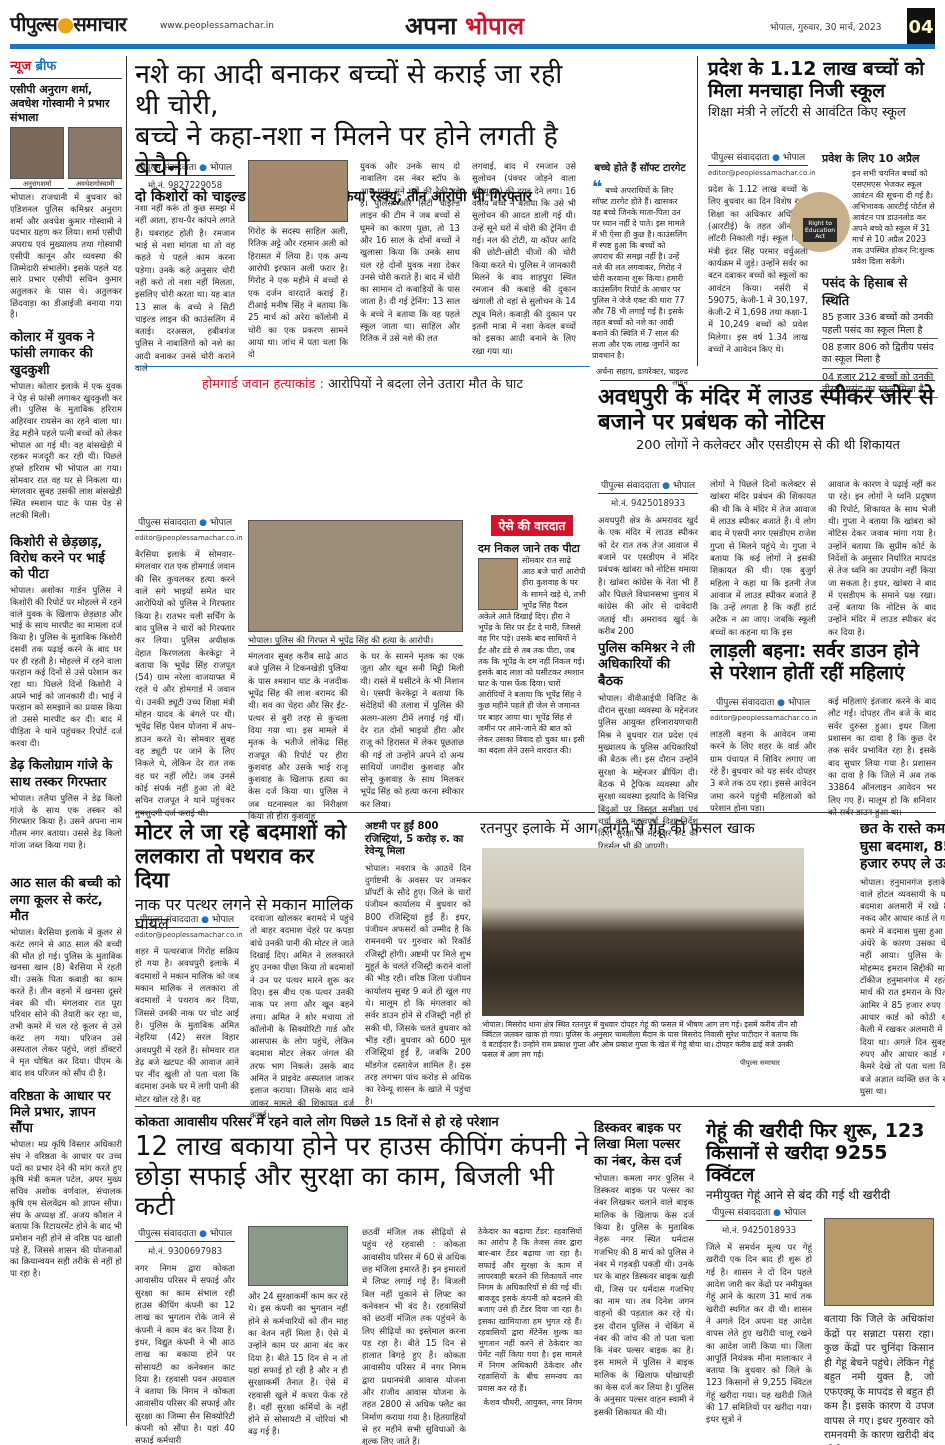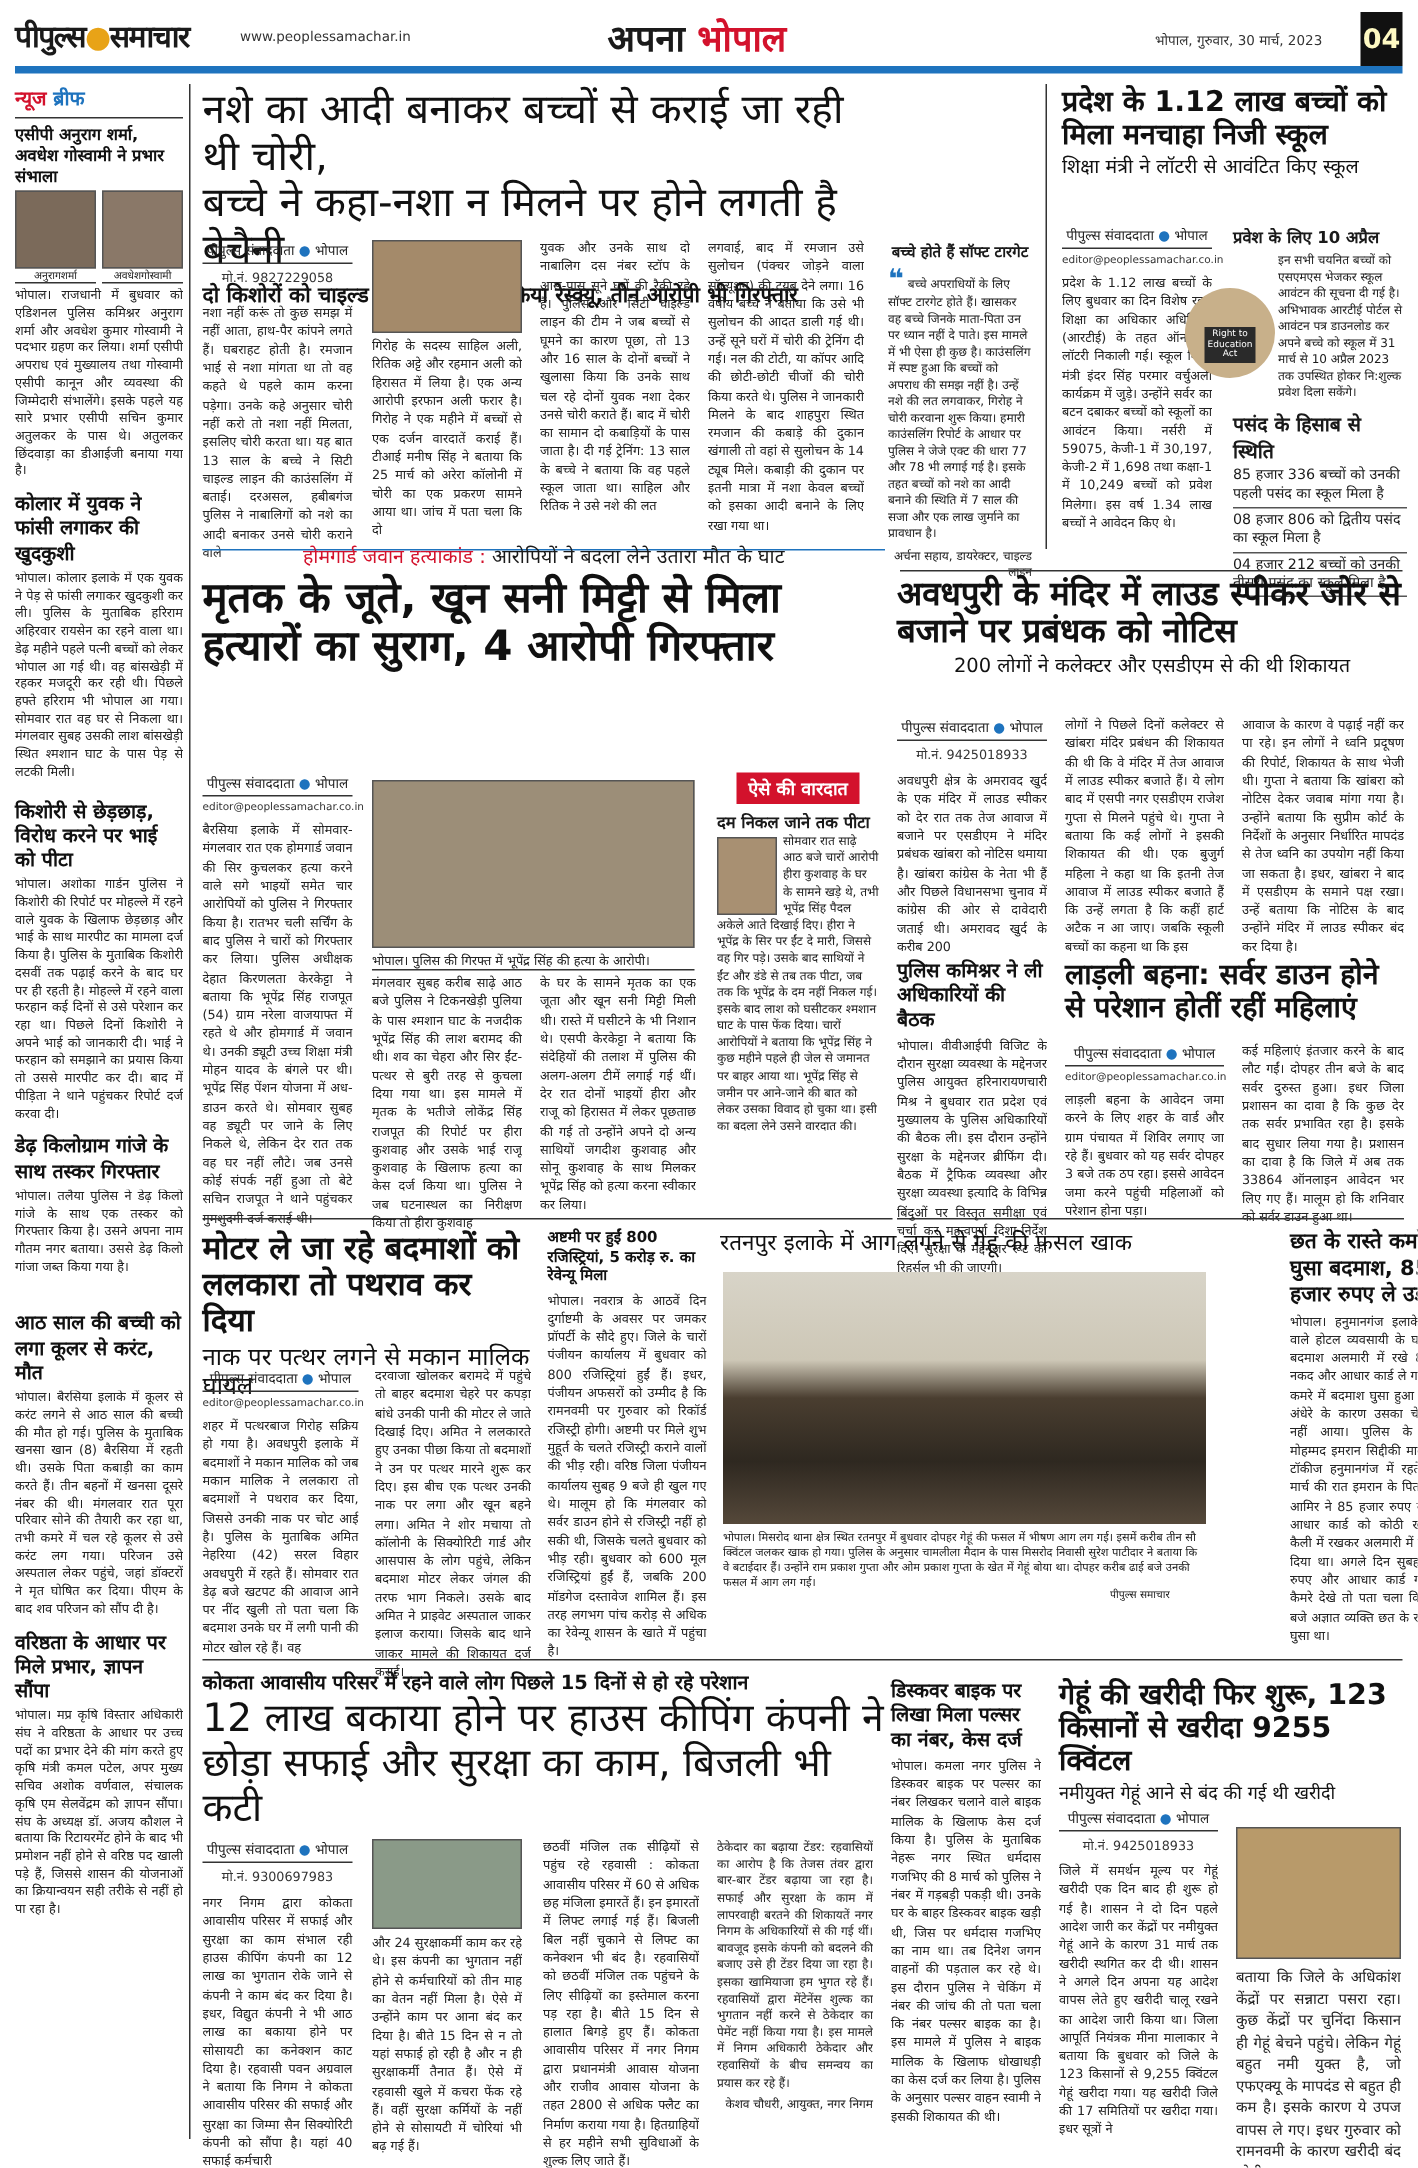--- a/index.html
+++ b/index.html
@@ -128,23 +128,22 @@
   <div style="font-size:8px;line-height:1.38;margin-top:3px;padding-left:30px">इन सभी चयनित बच्चों को एसएमएस भेजकर स्कूल आवंटन की सूचना दी गई है। अभिभावक आरटीई पोर्टल से आवंटन पत्र डाउनलोड कर अपने बच्चे को स्कूल में 31 मार्च से 10 अप्रैल 2023 तक उपस्थित होकर नि:शुल्क प्रवेश दिला सकेंगे।</div>
   <div class="stat-head" style="margin-top:6px">पसंद के हिसाब से स्थिति</div>
   <div class="stat">85 हजार 336 बच्चों को उनकी पहली पसंद का स्कूल मिला है</div>
   <div class="stat">08 हजार 806 को द्वितीय पसंद का स्कूल मिला है</div>
   <div class="stat">04 हजार 212 बच्चों को उनकी तीसरी पसंद का स्कूल मिला है</div>
 </div>
 
 <div class="abs h-rule" style="left:135px;top:366px;width:455px;background:#1e73be"></div>
 <div class="abs h-rule" style="left:600px;top:380px;width:335px"></div>
 
-<div class="abs" style="left:135px;top:361px;width:455px">
+<div class="abs" style="left:135px;top:374px;width:455px">
   <div style="font-size:13px;text-align:center"><span class="kicker-red">होमगार्ड जवान हत्याकांड :</span> <span>आरोपियों ने बदला लेने उतारा मौत के घाट</span></div>
-  <div class="big-head" style="font-size:28px;margin-top:4px">मृतक के जूते, खून सनी मिट्टी से मिला हत्यारों का सुराग, 4 आरोपी गिरफ्तार</div>
 </div>
 <div class="abs" style="left:135px;top:515px;width:100px">
   <div class="byline"><span>पीपुल्स संवाददाता</span> <span class="dot">●</span> <span>भोपाल</span></div>
   <div class="contact" style="font-size:7px">editor@peoplessamachar.co.in</div>
   <div class="body" style="margin-top: 6px; font-size: 8.5px; overflow: hidden;">बैरसिया इलाके में सोमवार-मंगलवार रात एक होमगार्ड जवान की सिर कुचलकर हत्या करने वाले सगे भाइयों समेत चार आरोपियों को पुलिस ने गिरफ्तार किया है। रातभर चली सर्चिंग के बाद पुलिस ने चारों को गिरफ्तार कर लिया। पुलिस अधीक्षक देहात किरणलता केरकेट्टा ने बताया कि भूपेंद्र सिंह राजपूत (54) ग्राम नरेला वाजयाफ्त में रहते थे और होमगार्ड में जवान थे। उनकी ड्यूटी उच्च शिक्षा मंत्री मोहन यादव के बंगले पर थी। भूपेंद्र सिंह पेंशन योजना में अध-डाउन करते थे। सोमवार सुबह वह ड्यूटी पर जाने के लिए निकले थे, लेकिन देर रात तक वह घर नहीं लौटे। जब उनसे कोई संपर्क नहीं हुआ तो बेटे सचिन राजपूत ने थाने पहुंचकर गुमशुदगी दर्ज कराई थी।</div>
 </div>
 <div class="abs photo" style="left:248px;top:520px;width:215px;height:112px;background:#9c8e78"></div>
 <div class="abs caption" style="left:248px;top:634px;width:215px">भोपाल। पुलिस की गिरफ्त में भूपेंद्र सिंह की हत्या के आरोपी।</div>
 <div class="abs" style="left:248px;top:650px;width:100px">
   <div class="body" style="font-size: 8.5px; overflow: hidden;">मंगलवार सुबह करीब साढ़े आठ बजे पुलिस ने टिकनखेड़ी पुलिया के पास श्मशान घाट के नजदीक भूपेंद्र सिंह की लाश बरामद की थी। शव का चेहरा और सिर ईंट-पत्थर से बुरी तरह से कुचला दिया गया था। इस मामले में मृतक के भतीजे लोकेंद्र सिंह राजपूत की रिपोर्ट पर हीरा कुशवाह और उसके भाई राजू कुशवाह के खिलाफ हत्या का केस दर्ज किया था। पुलिस ने जब घटनास्थल का निरीक्षण किया तो हीरा कुशवाह</div>

